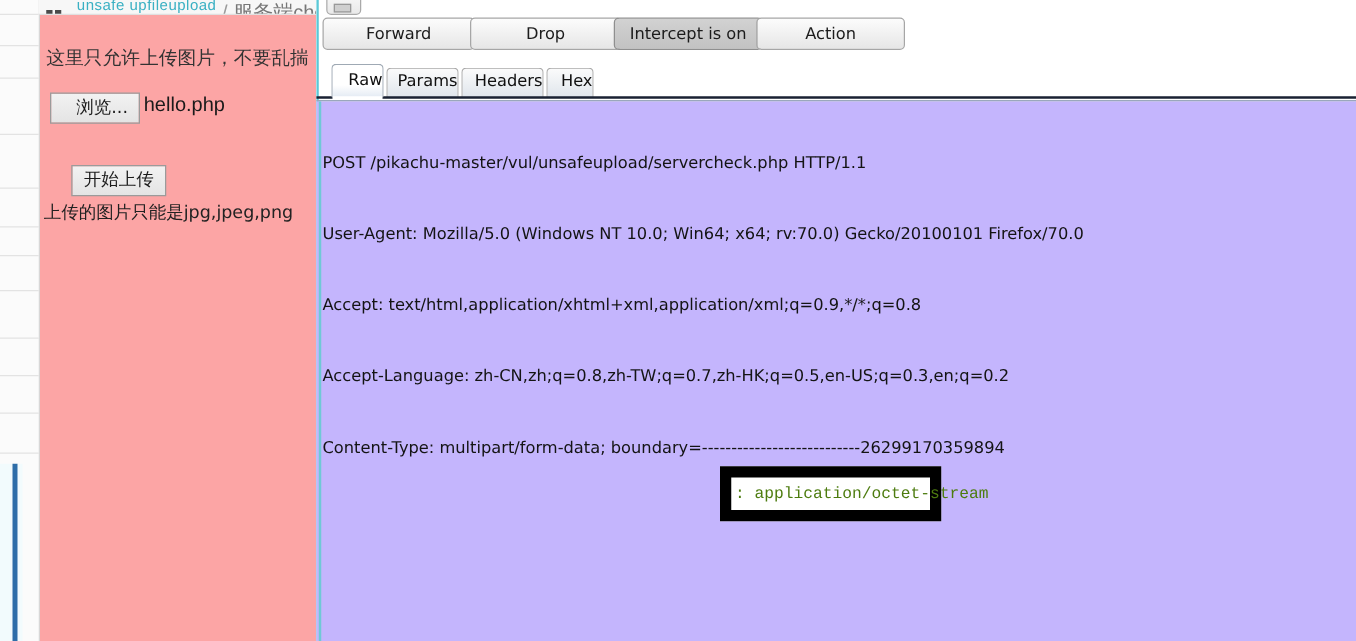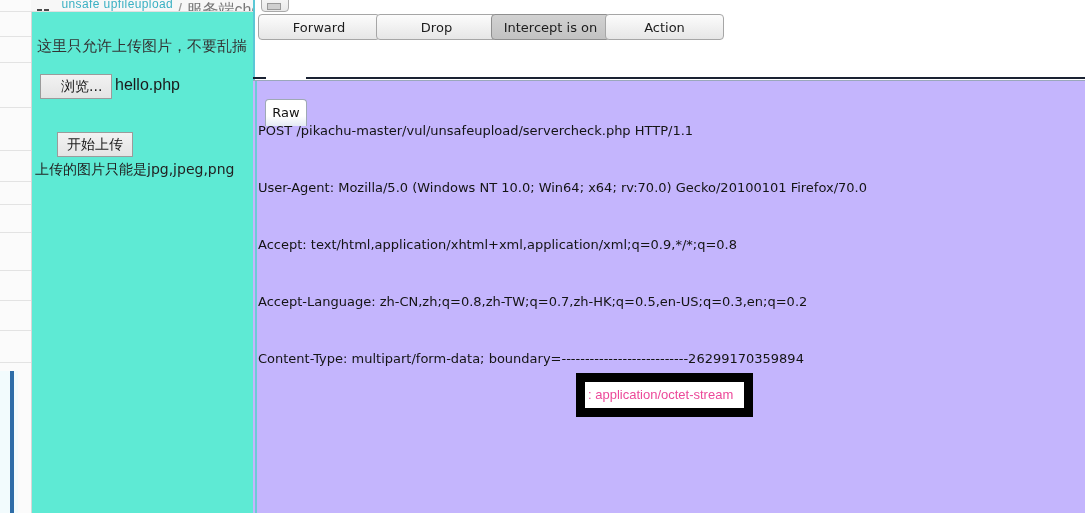--- a/index.html
+++ b/index.html
@@ -104,21 +104,21 @@
   #breadcrumb-tail {
     color: #777;
   }
 
   #page-body {
     position: absolute;
     left: 32px;
     top: 12px;
     width: 221px;
     height: 501px;
-    background: #5eead4;
+    background: #fca5a5;
   }
   #upload-hint {
     position: absolute;
     left: 5px;
     top: 25px;
     font-size: 15px;
     color: #333;
     white-space: nowrap;
     font-family: "DejaVu Sans", sans-serif;
   }
@@ -225,23 +225,22 @@
     height: 24px;
     box-sizing: border-box;
     border: 1px solid #a8a8a8;
     border-bottom: none;
     border-top-left-radius: 4px;
     border-top-right-radius: 4px;
     background: linear-gradient(#fbfbfb, #dfe5ec);
     font-size: 13px;
     font-family: "DejaVu Sans", sans-serif;
     color: #111;
-    text-align: center;
+    text-align: right;
     line-height: 22px;
-    margin-top: 48px;
   }
   .burp-tab.active {
     top: 0px;
     height: 27px;
     line-height: 25px;
     background: linear-gradient(#ffffff, #ffffff 62%, #e3eaf3);
     border-color: #9fa9b4;
     z-index: 4;
   }
   #tab-raw     { left: 12px;  width: 42px; }
@@ -314,23 +313,23 @@
     height: 44px;
     border: 9px solid #000000;
     background: #ffffff;
     box-sizing: border-box;
     z-index: 20;
   }
   #annotation-text {
     position: absolute;
     left: 335px;
     top: 387px;
-    font-family: Liberation Sans, sans-serif;
+    font-family: Liberation Mono, monospace;
     font-size: 13px;
-    color: #ec4899;
+    color: #4d7c0f;
     white-space: pre;
     z-index: 21;
     text-align: right;
   }
 </style>
 </head>
 <body>
 
 <div id="browser-pane">
 

